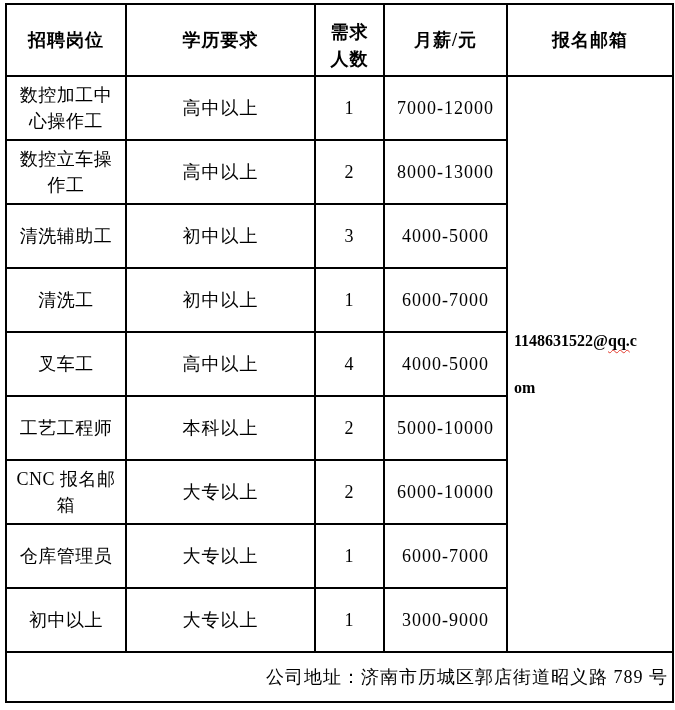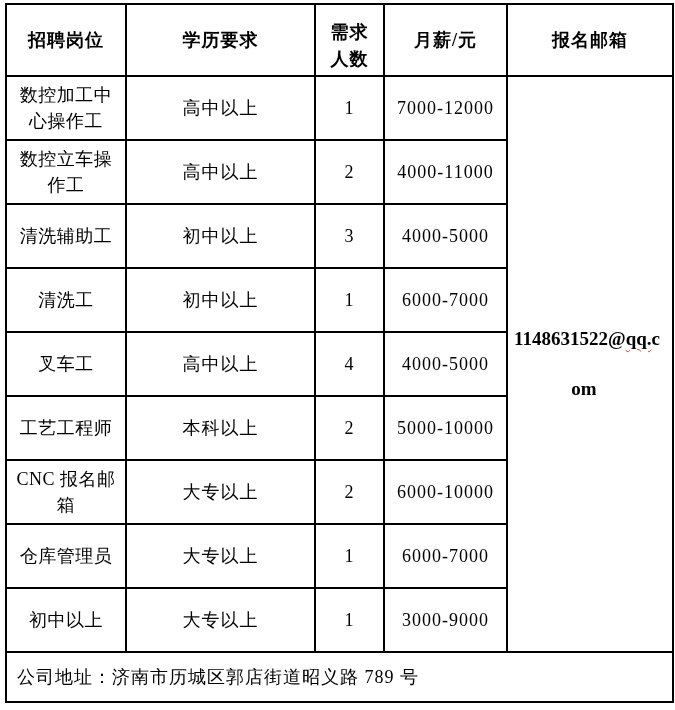--- a/index.html
+++ b/index.html
@@ -24,39 +24,39 @@
     font-size: 18px;
     letter-spacing: 1px;
     padding: 2px 4px;
     line-height: 1.45;
   }
   th { font-weight: bold; height: 61px; }
   tbody tr.data-row { height: 64px; }
   .th-narrow { display: inline-block; width: 42px; line-height: 1.5; margin-top: 12px; }
   td.pos-cell { padding: 2px 6px; letter-spacing: 0.5px; }
   td.email-cell {
-    text-align: center;
+    text-align: left;
     vertical-align: middle;
     padding: 2px 18px 2px 6px;
     font-weight: bold;
-    font-size: 19px;
+    font-size: 16px;
     letter-spacing: 0;
   }
   .email-line { line-height: 1.2; white-space: nowrap; }
   .email-line.second { margin-top: 27px; }
   .wavy {
     text-decoration-line: underline;
     text-decoration-style: wavy;
     text-decoration-color: #e23b2e;
     text-decoration-thickness: 1px;
     text-underline-offset: 3px;
   }
   tr.footer-row td {
     height: 50px;
-    text-align: left;
+    text-align: right;
     padding-left: 10px;
   }
 </style>
 </head>
 <body>
 
 <table class="recruit">
   <colgroup>
     <col style="width:120px">
     <col style="width:189px">
@@ -81,21 +81,21 @@
       <td>7000-12000</td>
       <td class="email-cell" rowspan="9">
         <div class="email-line"><span>1148631522@</span><span class="wavy">qq.</span><span>c</span></div>
         <div class="email-line second">om</div>
       </td>
     </tr>
     <tr class="data-row">
       <td class="pos-cell">数控立车操作工</td>
       <td>高中以上</td>
       <td>2</td>
-      <td>4000-11000</td>
+      <td>8000-13000</td>
     </tr>
     <tr class="data-row">
       <td class="pos-cell">清洗辅助工</td>
       <td>初中以上</td>
       <td>3</td>
       <td>4000-5000</td>
     </tr>
     <tr class="data-row">
       <td class="pos-cell">清洗工</td>
       <td>初中以上</td>

